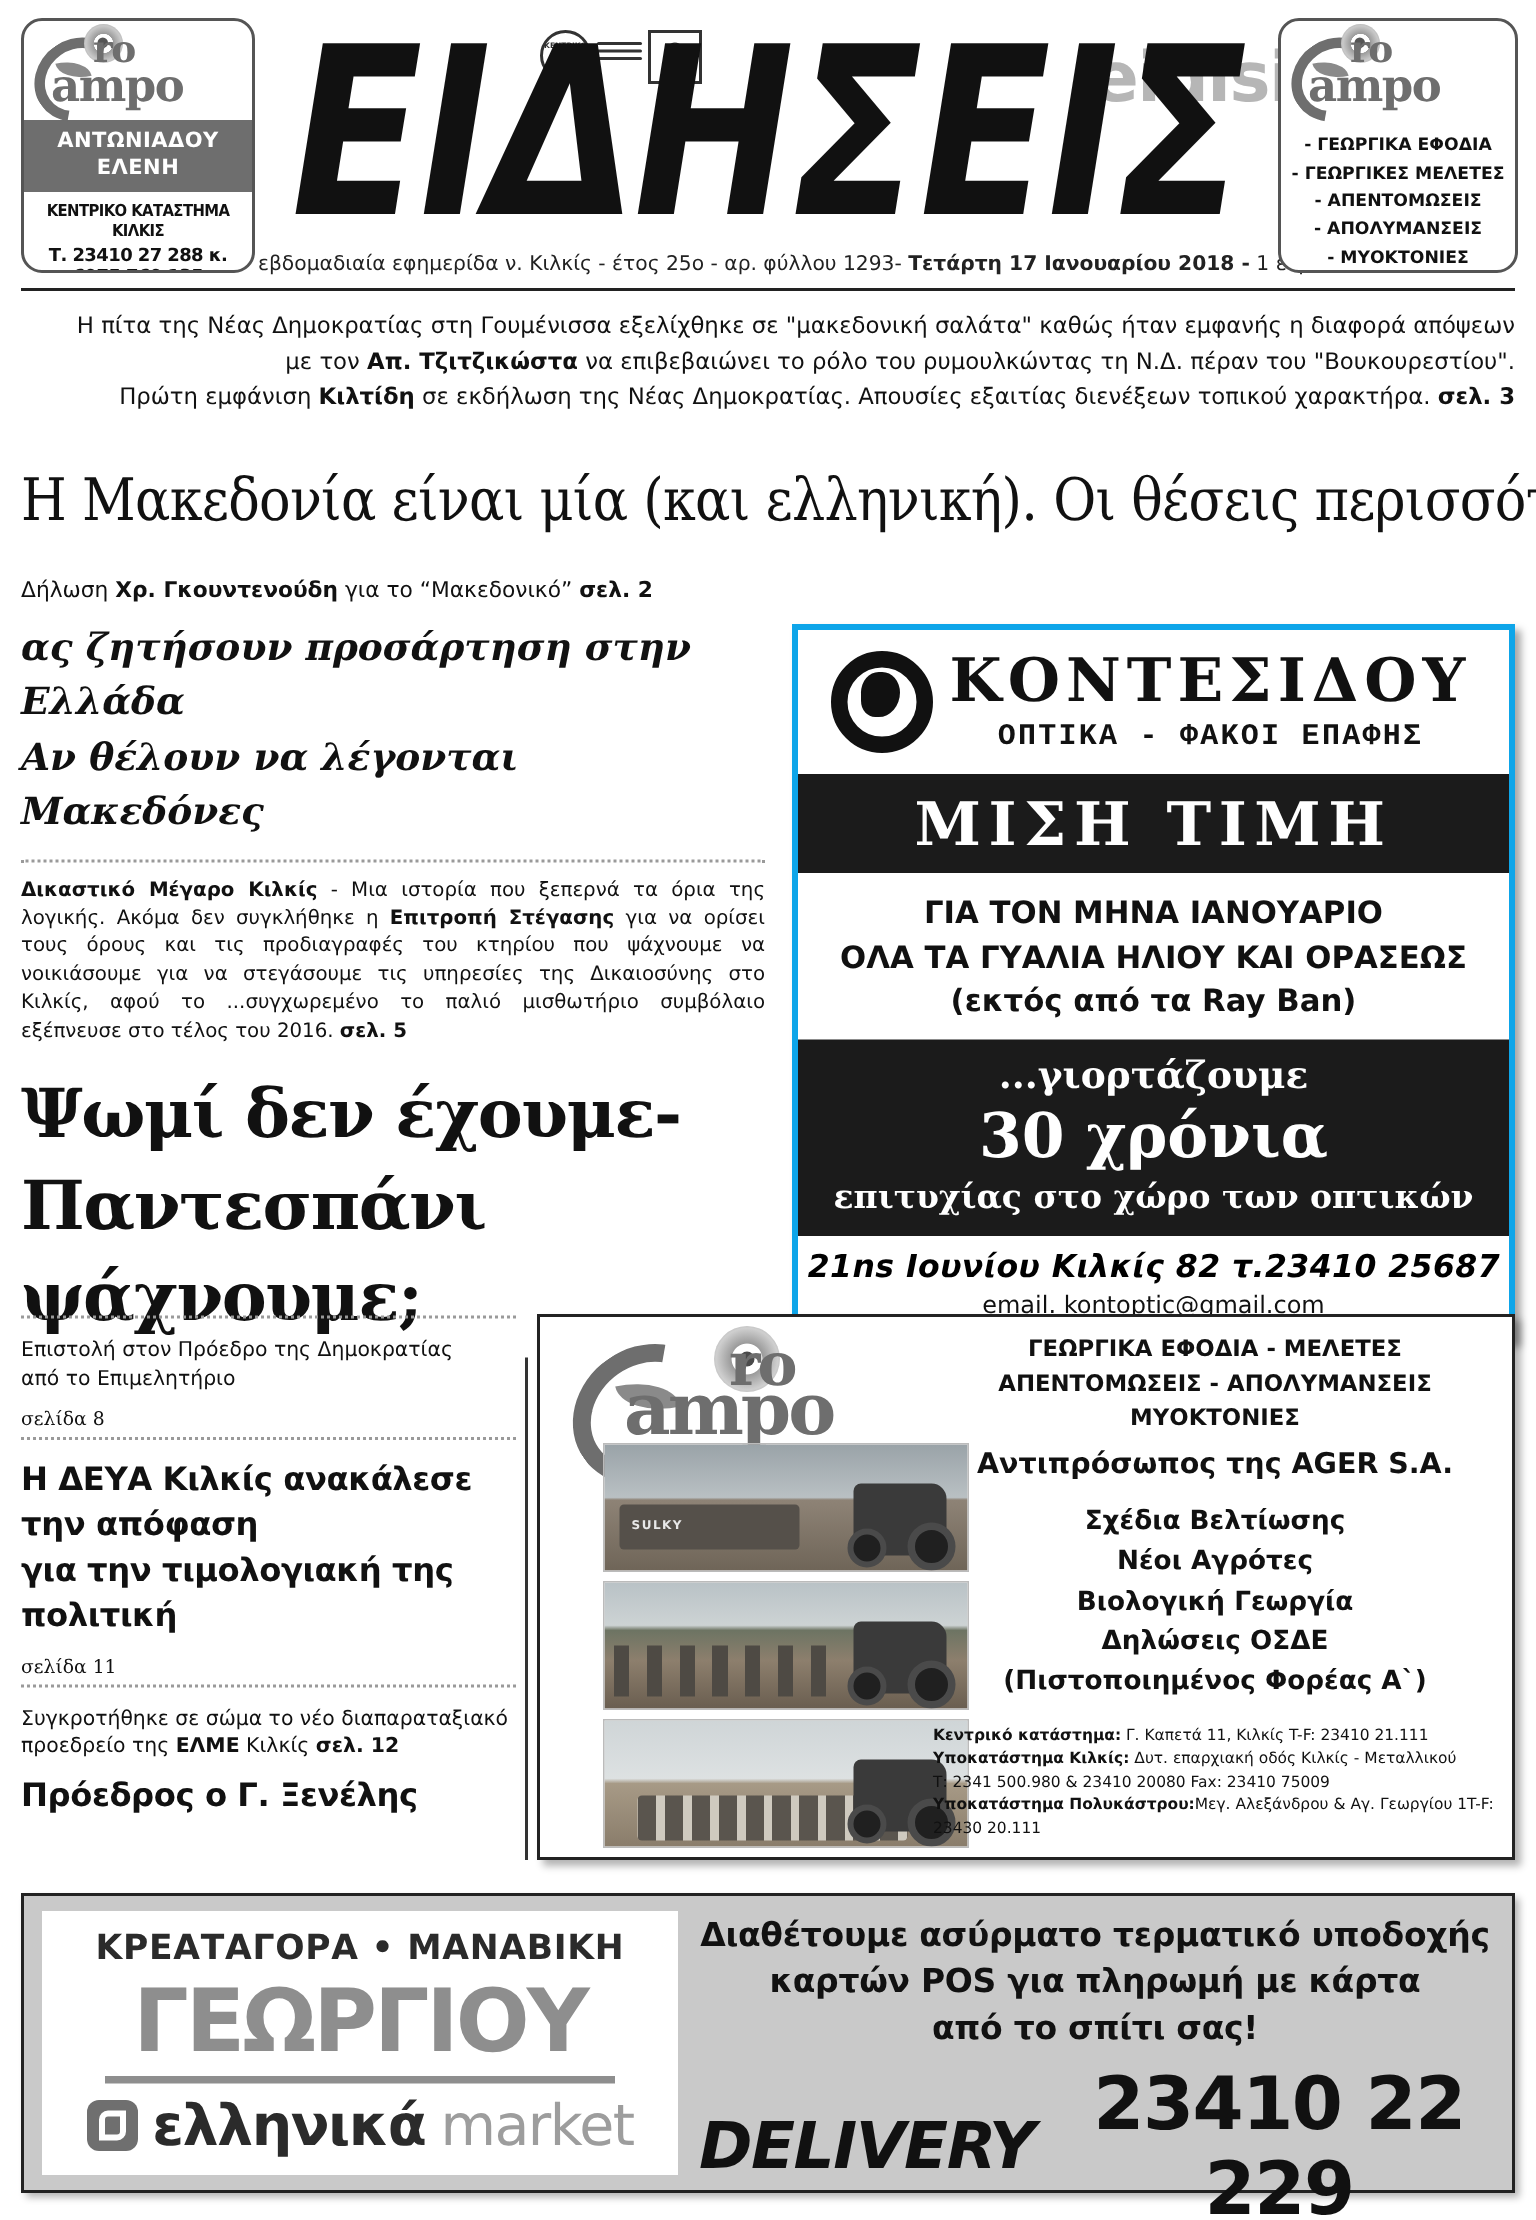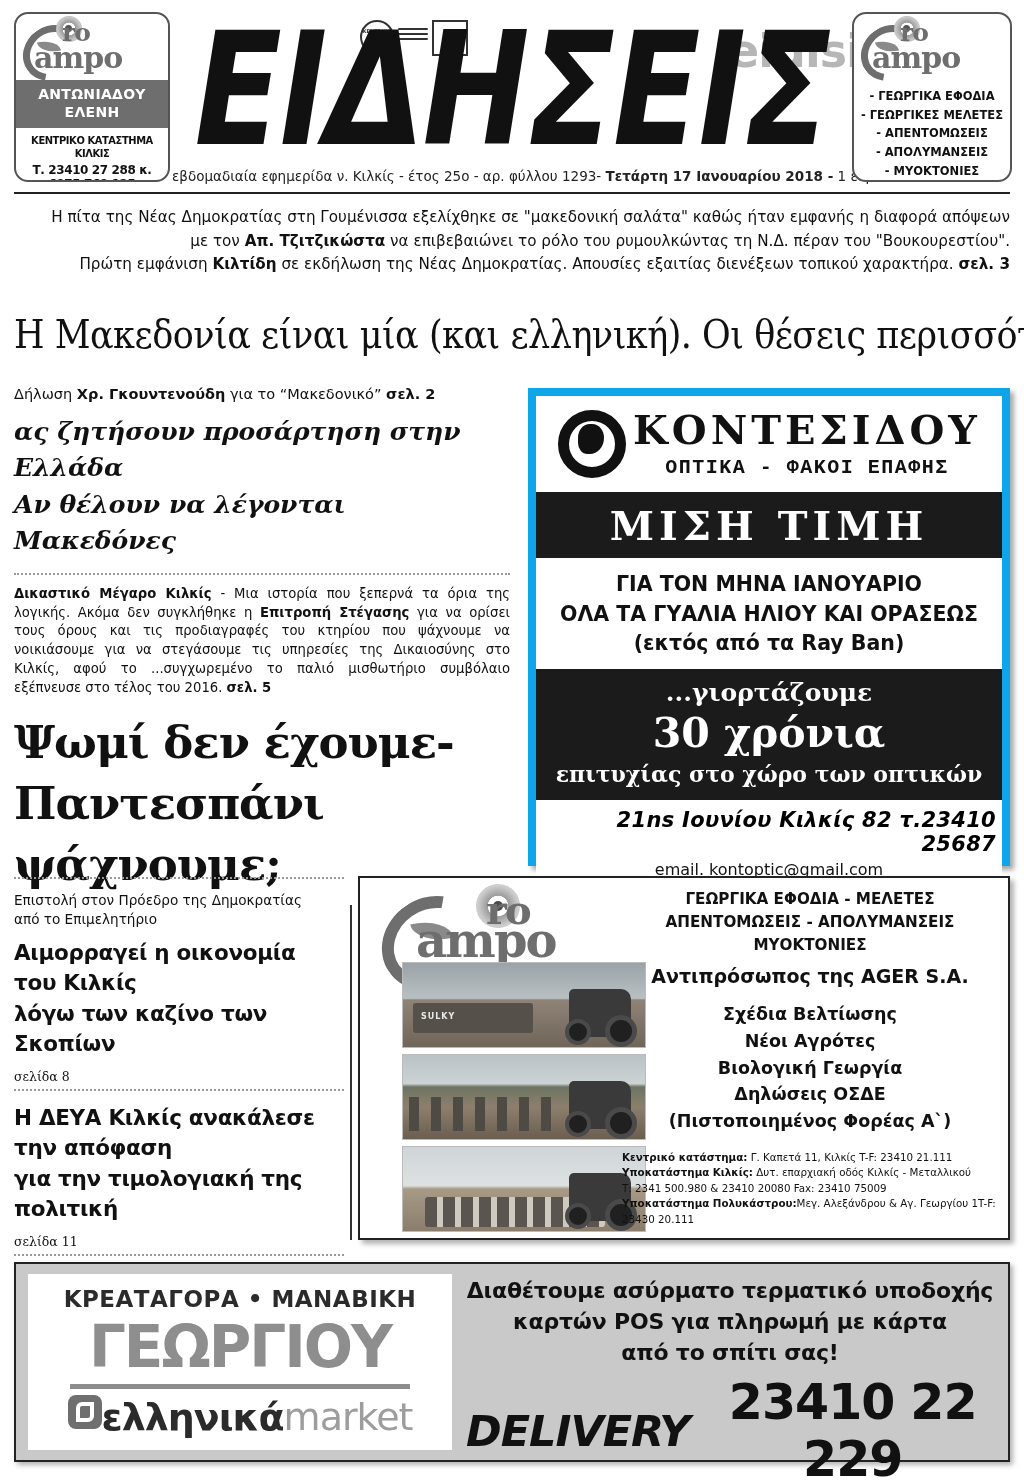--- a/index.html
+++ b/index.html
@@ -149,22 +149,22 @@
   .bold-head{
     font-weight:bold;font-size:21.5px;line-height:1.42;color:#111;margin-top:9px;
     letter-spacing:-.3px;
   }
   .pageref{font-family:"DejaVu Serif","Liberation Serif",serif;font-size:12.5px;margin-top:9px;}
   .dotline2{border-top:2px dotted #9a9a9a;margin:5px 0 12px;height:0;}
   .vrule{position:absolute;left:350px;top:905px;width:2px;height:335px;background:#333;}
 
   
   .ad-kont{
-    position:absolute;left:528px;top:388px;width:482px;height:478px;
-    background:#fff;border:8px solid #0ea5e9;box-sizing:border-box;
+    position:absolute;left:528px;top:416px;width:482px;height:478px;
+    background:#fff;border:4px solid #0ea5e9;box-sizing:border-box;
     box-shadow:4px 4px 5px rgba(0,0,0,.35);
   }
   .kont-head{height:96px;display:flex;align-items:center;padding:0 8px;box-sizing:border-box;}
   .kont-eye{
     width:68px;height:68px;border-radius:50%;border:11px solid #111;
     box-sizing:border-box;position:relative;flex:0 0 auto;margin-left:14px;
   }
   .kont-eye:after{
     content:"";position:absolute;left:9px;top:3px;width:26px;height:30px;
     background:#111;border-radius:50% 50% 60% 40%;
@@ -280,21 +280,21 @@
   .ba-left{
     width:424px;margin:10px 0 10px 12px;background:#fff;
     display:flex;flex-direction:column;align-items:center;justify-content:center;
   }
   .ba-l1{font-weight:bold;font-size:23px;letter-spacing:.5px;color:#2b2b2b;}
   .ba-geo{
     font-size:58px;font-weight:bold;color:#8e8e8e;letter-spacing:-2px;line-height:1;
     margin-top:6px;font-family:"DejaVu Sans","Liberation Sans",sans-serif;
   }
   .ba-sep{width:340px;height:5px;background:#8e8e8e;margin:8px 0 6px;}
-  .ba-mk{display:flex;gap:0;}
+  .ba-mk{display:flex;align-items:center;gap:10px;}
   .ba-mk-icon{
     width:34px;height:34px;background:#6f6f6f;border-radius:8px;position:relative;
   }
   .ba-mk-icon:after{
     content:"";position:absolute;left:8px;top:7px;width:18px;height:20px;
     border:4px solid #fff;border-radius:6px 0 6px 0;box-sizing:border-box;
   }
   .ba-mk-t1{font-size:38px;font-weight:bold;color:#2b2b2b;letter-spacing:-1px;}
   .ba-mk-t2{font-size:38px;color:#9d9d9d;letter-spacing:-1px;}
   .ba-right{flex:1;text-align:center;padding:12px 14px 0;color:#111;}
@@ -398,24 +398,20 @@
       <div>ψάχνουμε;</div>
     </div>
   </div>
 
   <div class="leftcol2">
     <div class="dotline2"></div>
     <div class="kicker-sm">
       <div>Επιστολή στον Πρόεδρο της Δημοκρατίας</div>
       <div>από το Επιμελητήριο</div>
     </div>
-    <div class="bold-head">
-      <div>Αιμορραγεί η οικονομία του Κιλκίς</div>
-      <div>λόγω των καζίνο των Σκοπίων</div>
-    </div>
     <div class="pageref">σελίδα 8</div>
     <div class="dotline2"></div>
     <div class="bold-head" style="margin-top:0">
       <div>Η ΔΕΥΑ Κιλκίς ανακάλεσε την απόφαση</div>
       <div>για την τιμολογιακή της πολιτική</div>
     </div>
     <div class="pageref">σελίδα 11</div>
     <div class="dotline2"></div>
     <div class="kicker-sm">
       <div>Συγκροτήθηκε σε σώμα το νέο διαπαραταξιακό</div>

